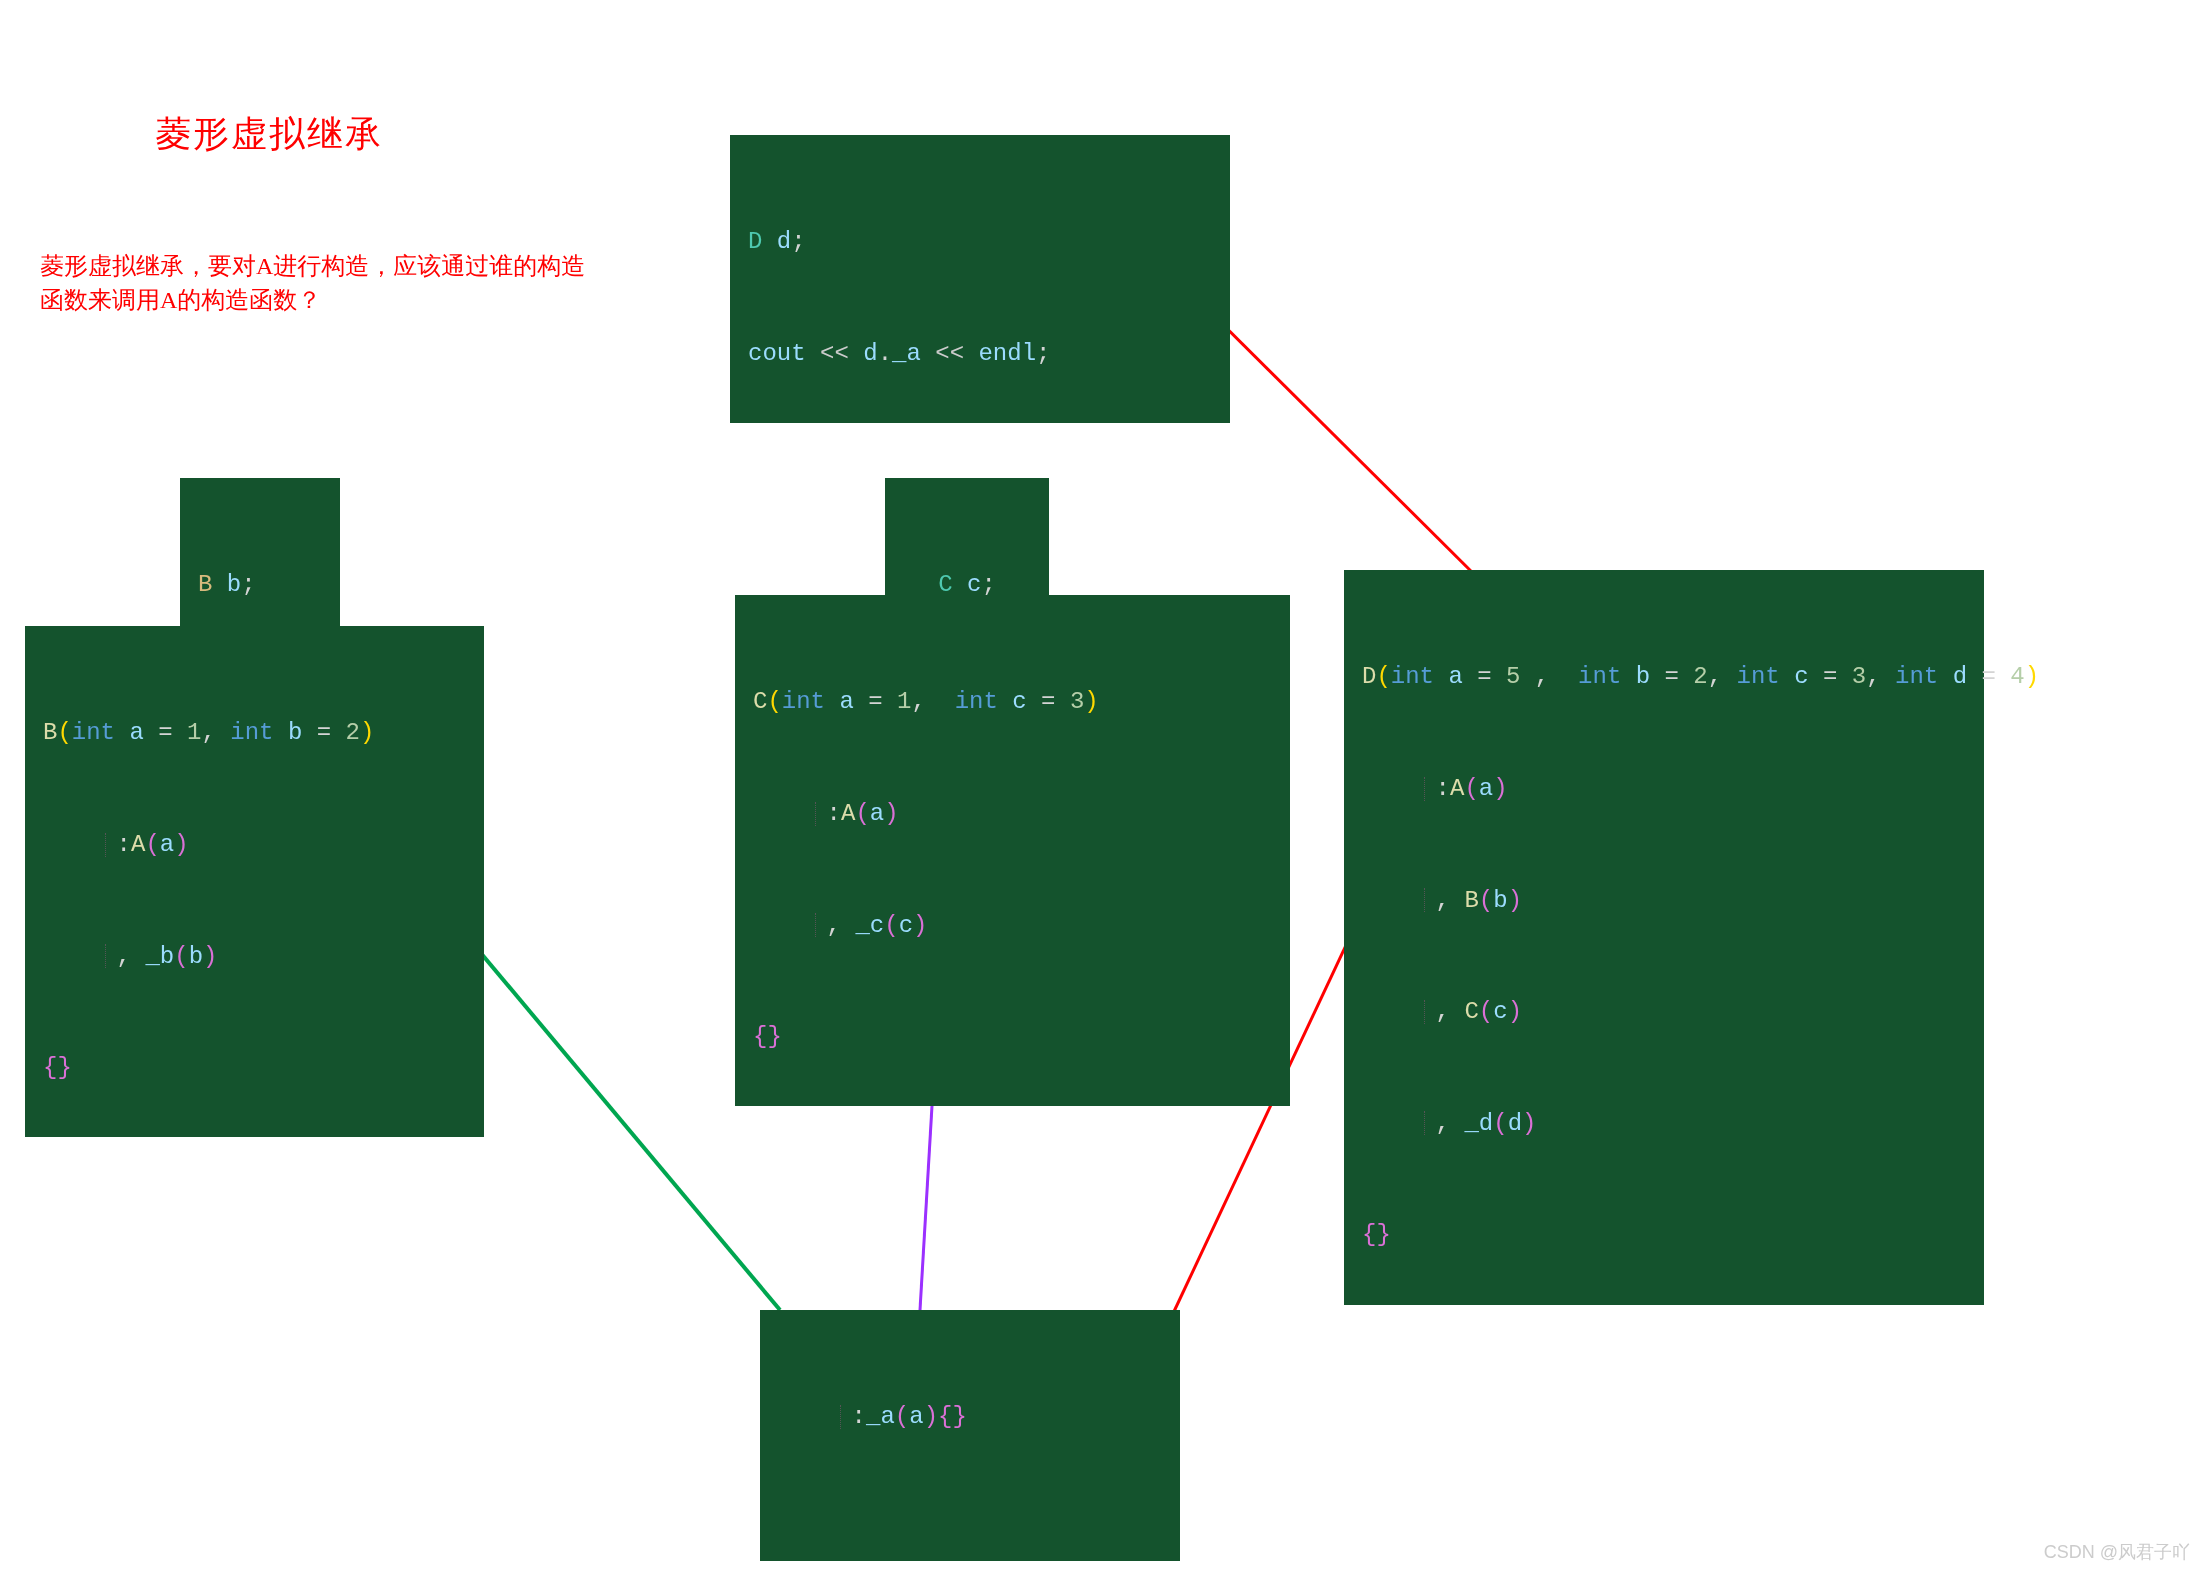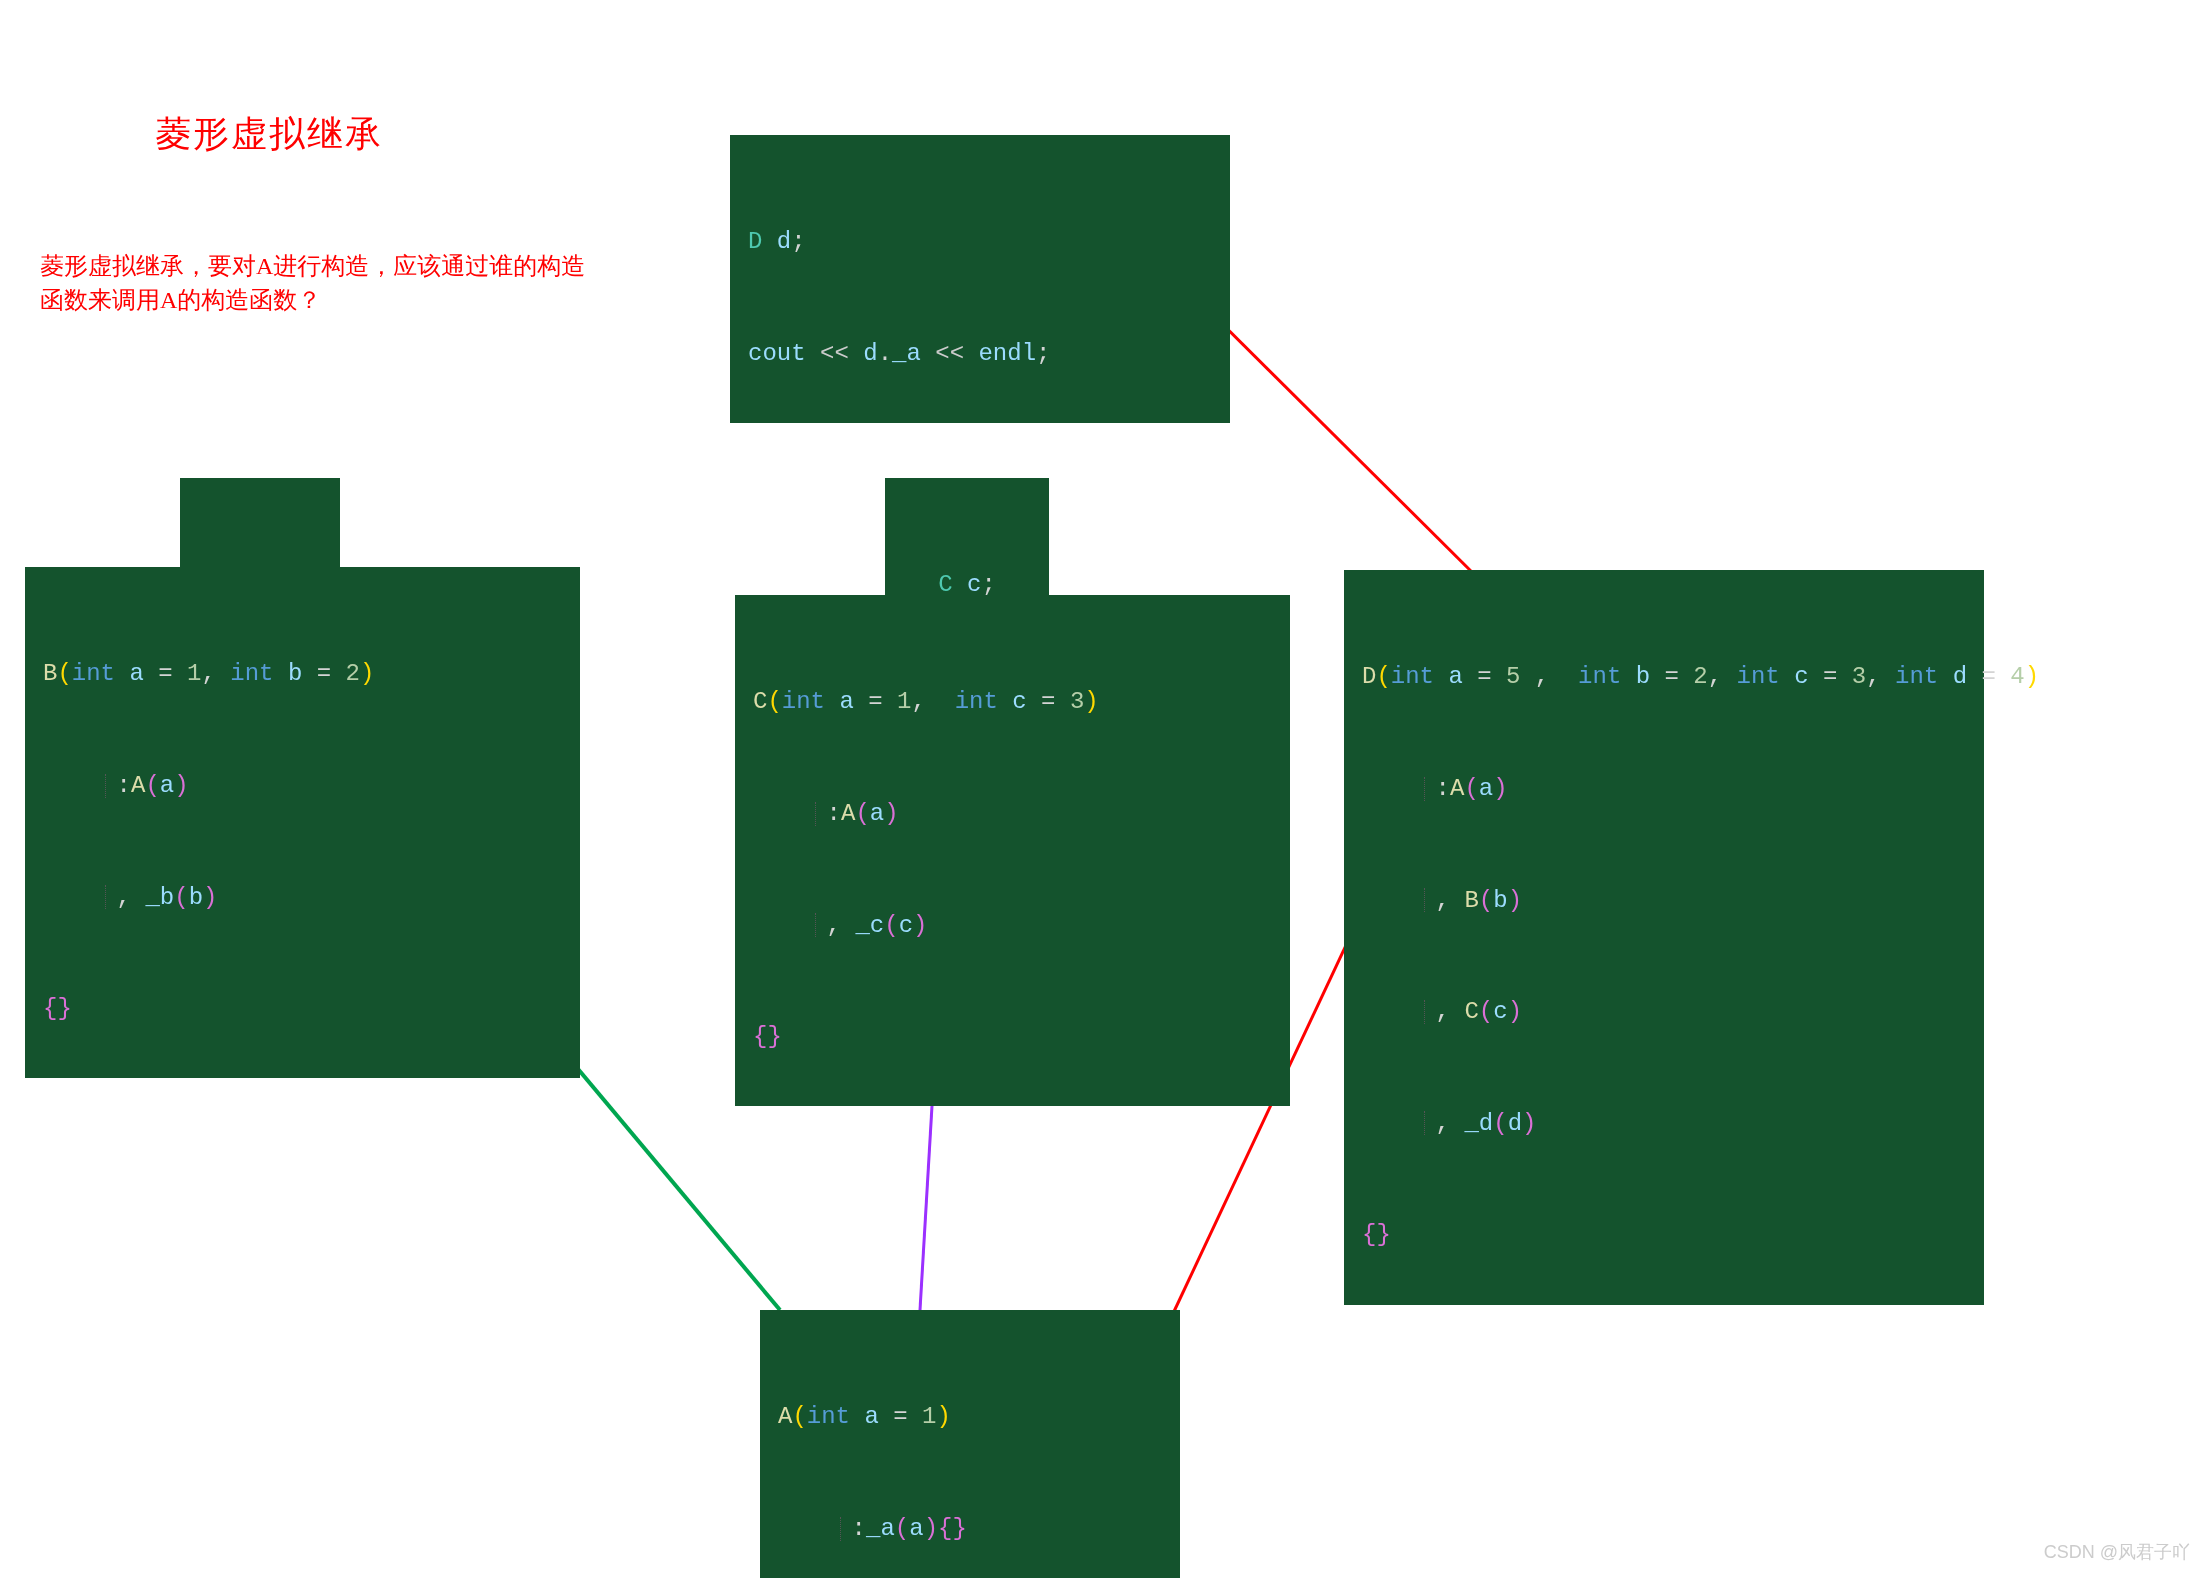--- a/index.html
+++ b/index.html
@@ -109,21 +109,21 @@
 </div>
 
 <div class="codebox" style="left:180px; top:478px; width:160px; text-align:left;">
   <span class="row"><span class="type-B">B </span><span class="var">b</span><span class="punc">;</span></span>
 </div>
 
 <div class="codebox" style="left:885px; top:478px; width:164px; text-align:center;">
   <span class="row"><span class="type-C">C </span><span class="var">c</span><span class="punc">;</span></span>
 </div>
 
-<div class="codebox" style="left:25px; top:567px; width:555px;">
+<div class="codebox" style="left:25px; top:626px; width:459px;">
   <span class="row"><span class="cls-yellow">B</span><span class="lparen">(</span><span class="kw">int</span><span> </span><span class="var">a</span><span class="white"> = </span><span class="num">1</span><span class="white">, </span><span class="kw">int</span><span> </span><span class="var">b</span><span class="white"> = </span><span class="num">2</span><span class="rparen">)</span></span>
   <span class="row">    <span class="indent-guide"></span><span class="white">:</span><span class="cls-yellow">A</span><span class="lparen2">(</span><span class="var">a</span><span class="rparen2">)</span></span>
   <span class="row">    <span class="indent-guide"></span><span class="white">, </span><span class="var">_b</span><span class="lparen2">(</span><span class="var">b</span><span class="rparen2">)</span></span>
   <span class="row"><span class="brace">{</span><span class="brace">}</span></span>
 </div>
 
 <div class="codebox" style="left:735px; top:595px; width:555px;">
   <span class="row"><span class="cls-yellow">C</span><span class="lparen">(</span><span class="kw">int</span><span> </span><span class="var">a</span><span class="white"> = </span><span class="num">1</span><span class="white">,  </span><span class="kw">int</span><span> </span><span class="var">c</span><span class="white"> = </span><span class="num">3</span><span class="rparen">)</span></span>
   <span class="row">    <span class="indent-guide"></span><span class="white">:</span><span class="cls-yellow">A</span><span class="lparen2">(</span><span class="var">a</span><span class="rparen2">)</span></span>
   <span class="row">    <span class="indent-guide"></span><span class="white">, </span><span class="var">_c</span><span class="lparen2">(</span><span class="var">c</span><span class="rparen2">)</span></span>
@@ -133,19 +133,18 @@
 <div class="codebox" style="left:1344px; top:570px; width:640px;">
   <span class="row"><span class="cls-yellow">D</span><span class="lparen">(</span><span class="kw">int</span><span class="var"> a</span><span class="white"> = </span><span class="num">5</span><span class="white"> ,  </span><span class="kw">int</span><span class="var"> b</span><span class="white"> = </span><span class="num">2</span><span class="white">, </span><span class="kw">int</span><span class="var"> c</span><span class="white"> = </span><span class="num">3</span><span class="white">, </span><span class="kw">int</span><span class="var"> d</span><span class="white"> = </span><span class="num">4</span><span class="rparen">)</span></span>
   <span class="row">    <span class="indent-guide"></span><span class="white">:</span><span class="cls-yellow">A</span><span class="lparen2">(</span><span class="var">a</span><span class="rparen2">)</span></span>
   <span class="row">    <span class="indent-guide"></span><span class="white">, </span><span class="cls-yellow">B</span><span class="lparen2">(</span><span class="var">b</span><span class="rparen2">)</span></span>
   <span class="row">    <span class="indent-guide"></span><span class="white">, </span><span class="cls-yellow">C</span><span class="lparen2">(</span><span class="var">c</span><span class="rparen2">)</span></span>
   <span class="row">    <span class="indent-guide"></span><span class="white">, </span><span class="var">_d</span><span class="lparen2">(</span><span class="var">d</span><span class="rparen2">)</span></span>
   <span class="row"><span class="brace">{</span><span class="brace">}</span></span>
 </div>
 
 <div class="codebox" style="left:760px; top:1310px; width:420px;">
-  <span class="row"><span class="cls-yellow">A</span><span class="lparen">(</span><span class="kw">int</span><span> </span><span class="var">a</span><span class="white"> = </span><span class="num">1</span><span class="rparen">)</span></span>
   <span class="row">    <span class="indent-guide"></span><span class="white">:</span><span class="var">_a</span><span class="lparen2">(</span><span class="var">a</span><span class="rparen2">)</span><span class="brace">{</span><span class="brace">}</span></span>
   
   
 </div>
 
 <div class="watermark">CSDN @风君子吖</div>
 
 </body></html>

